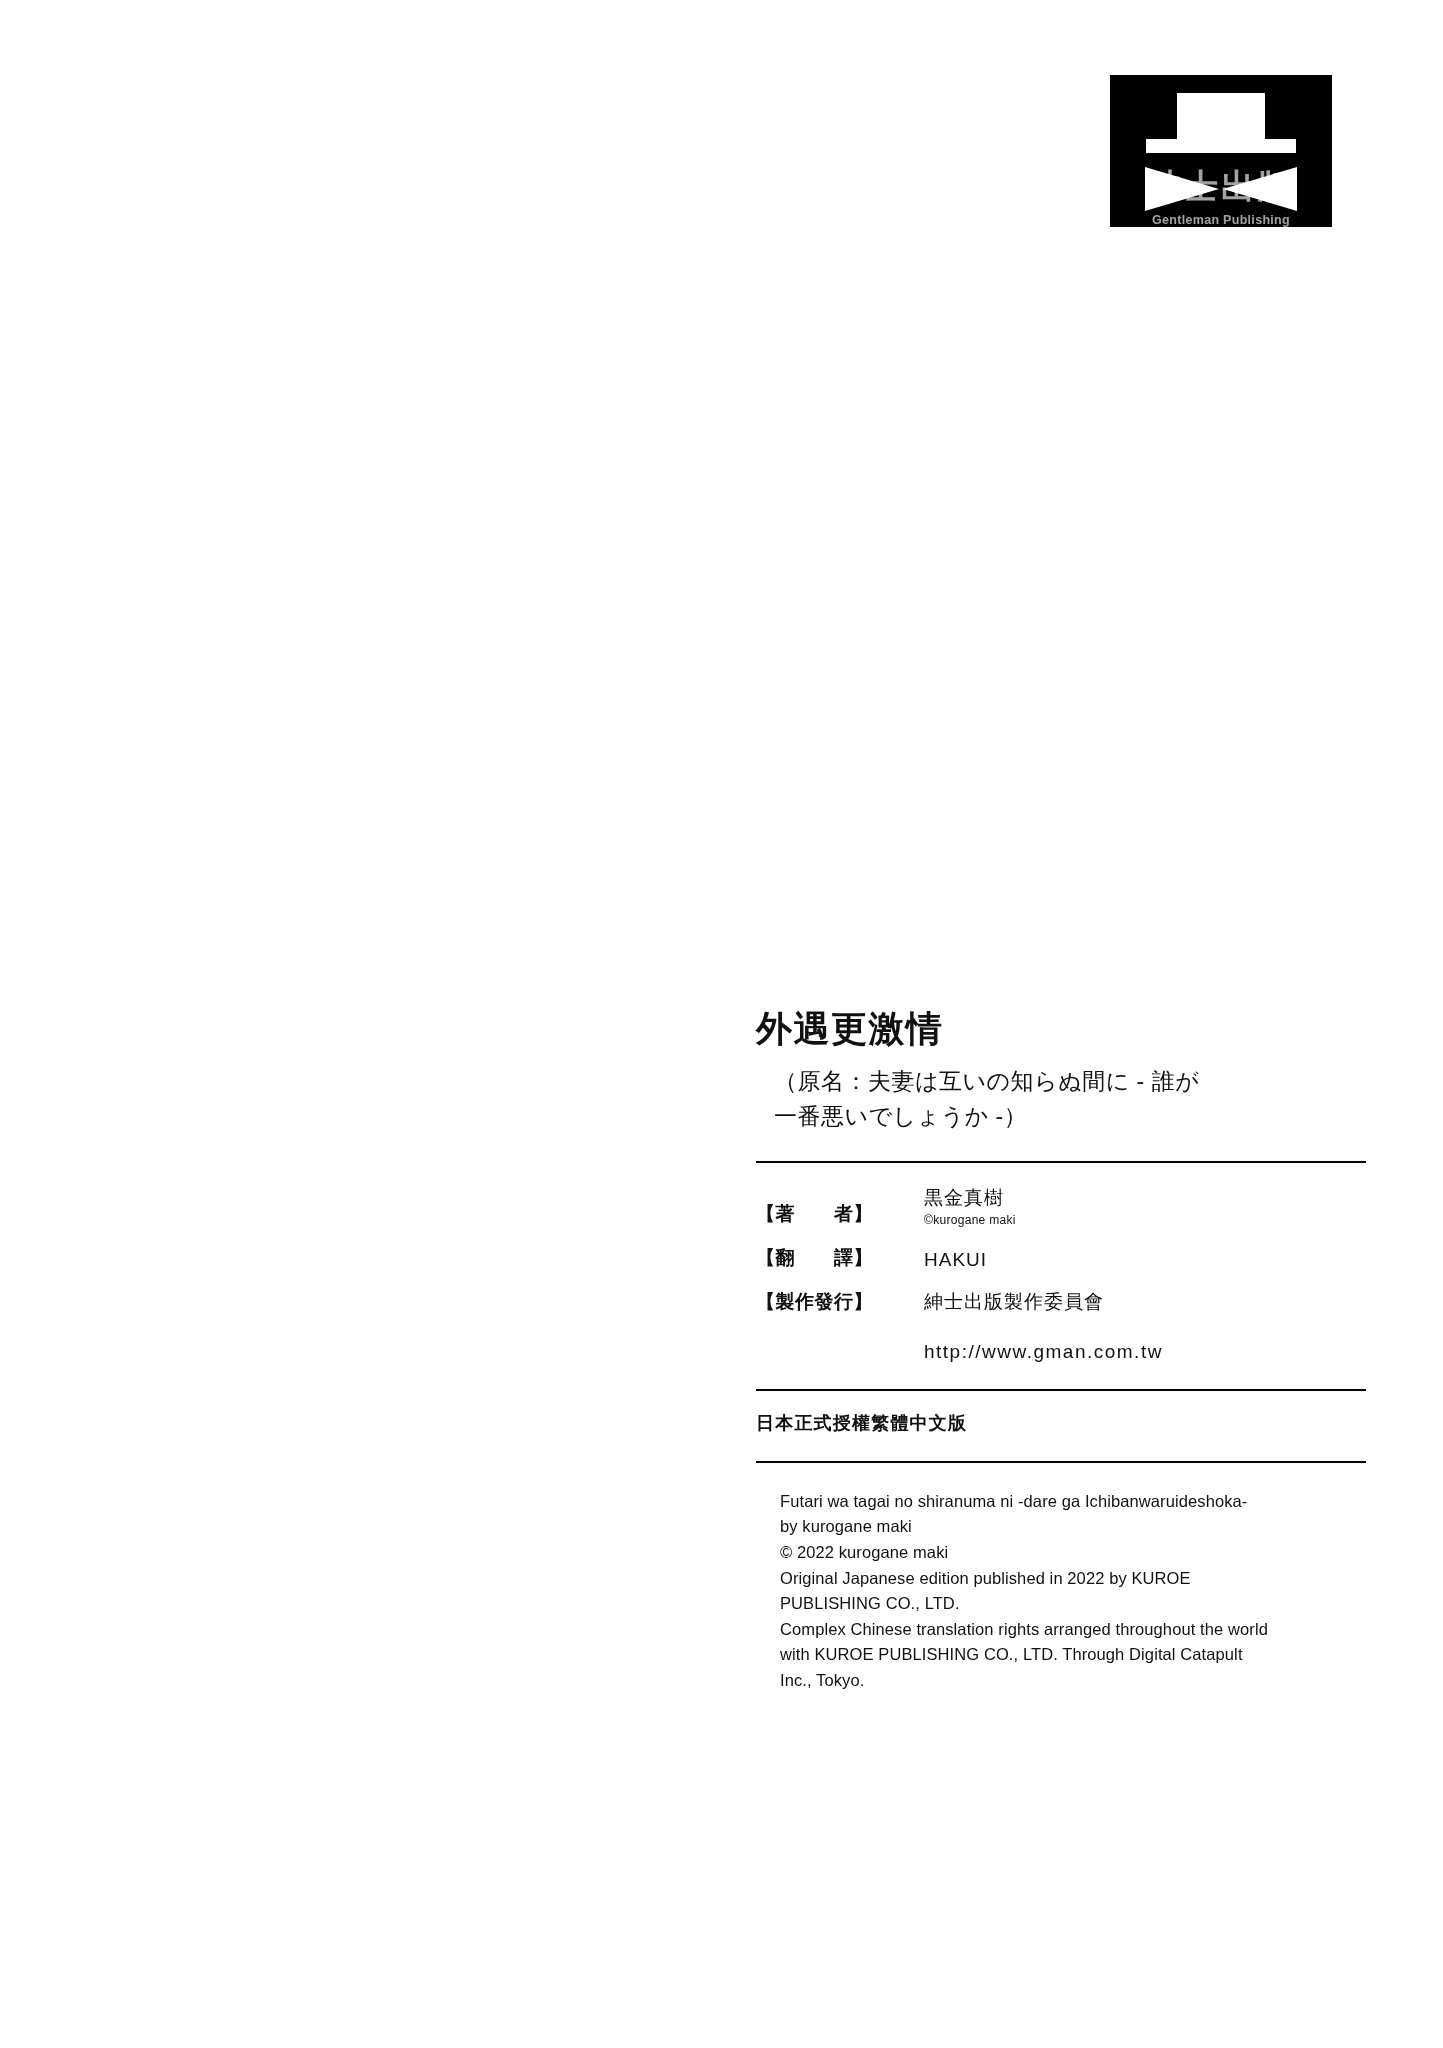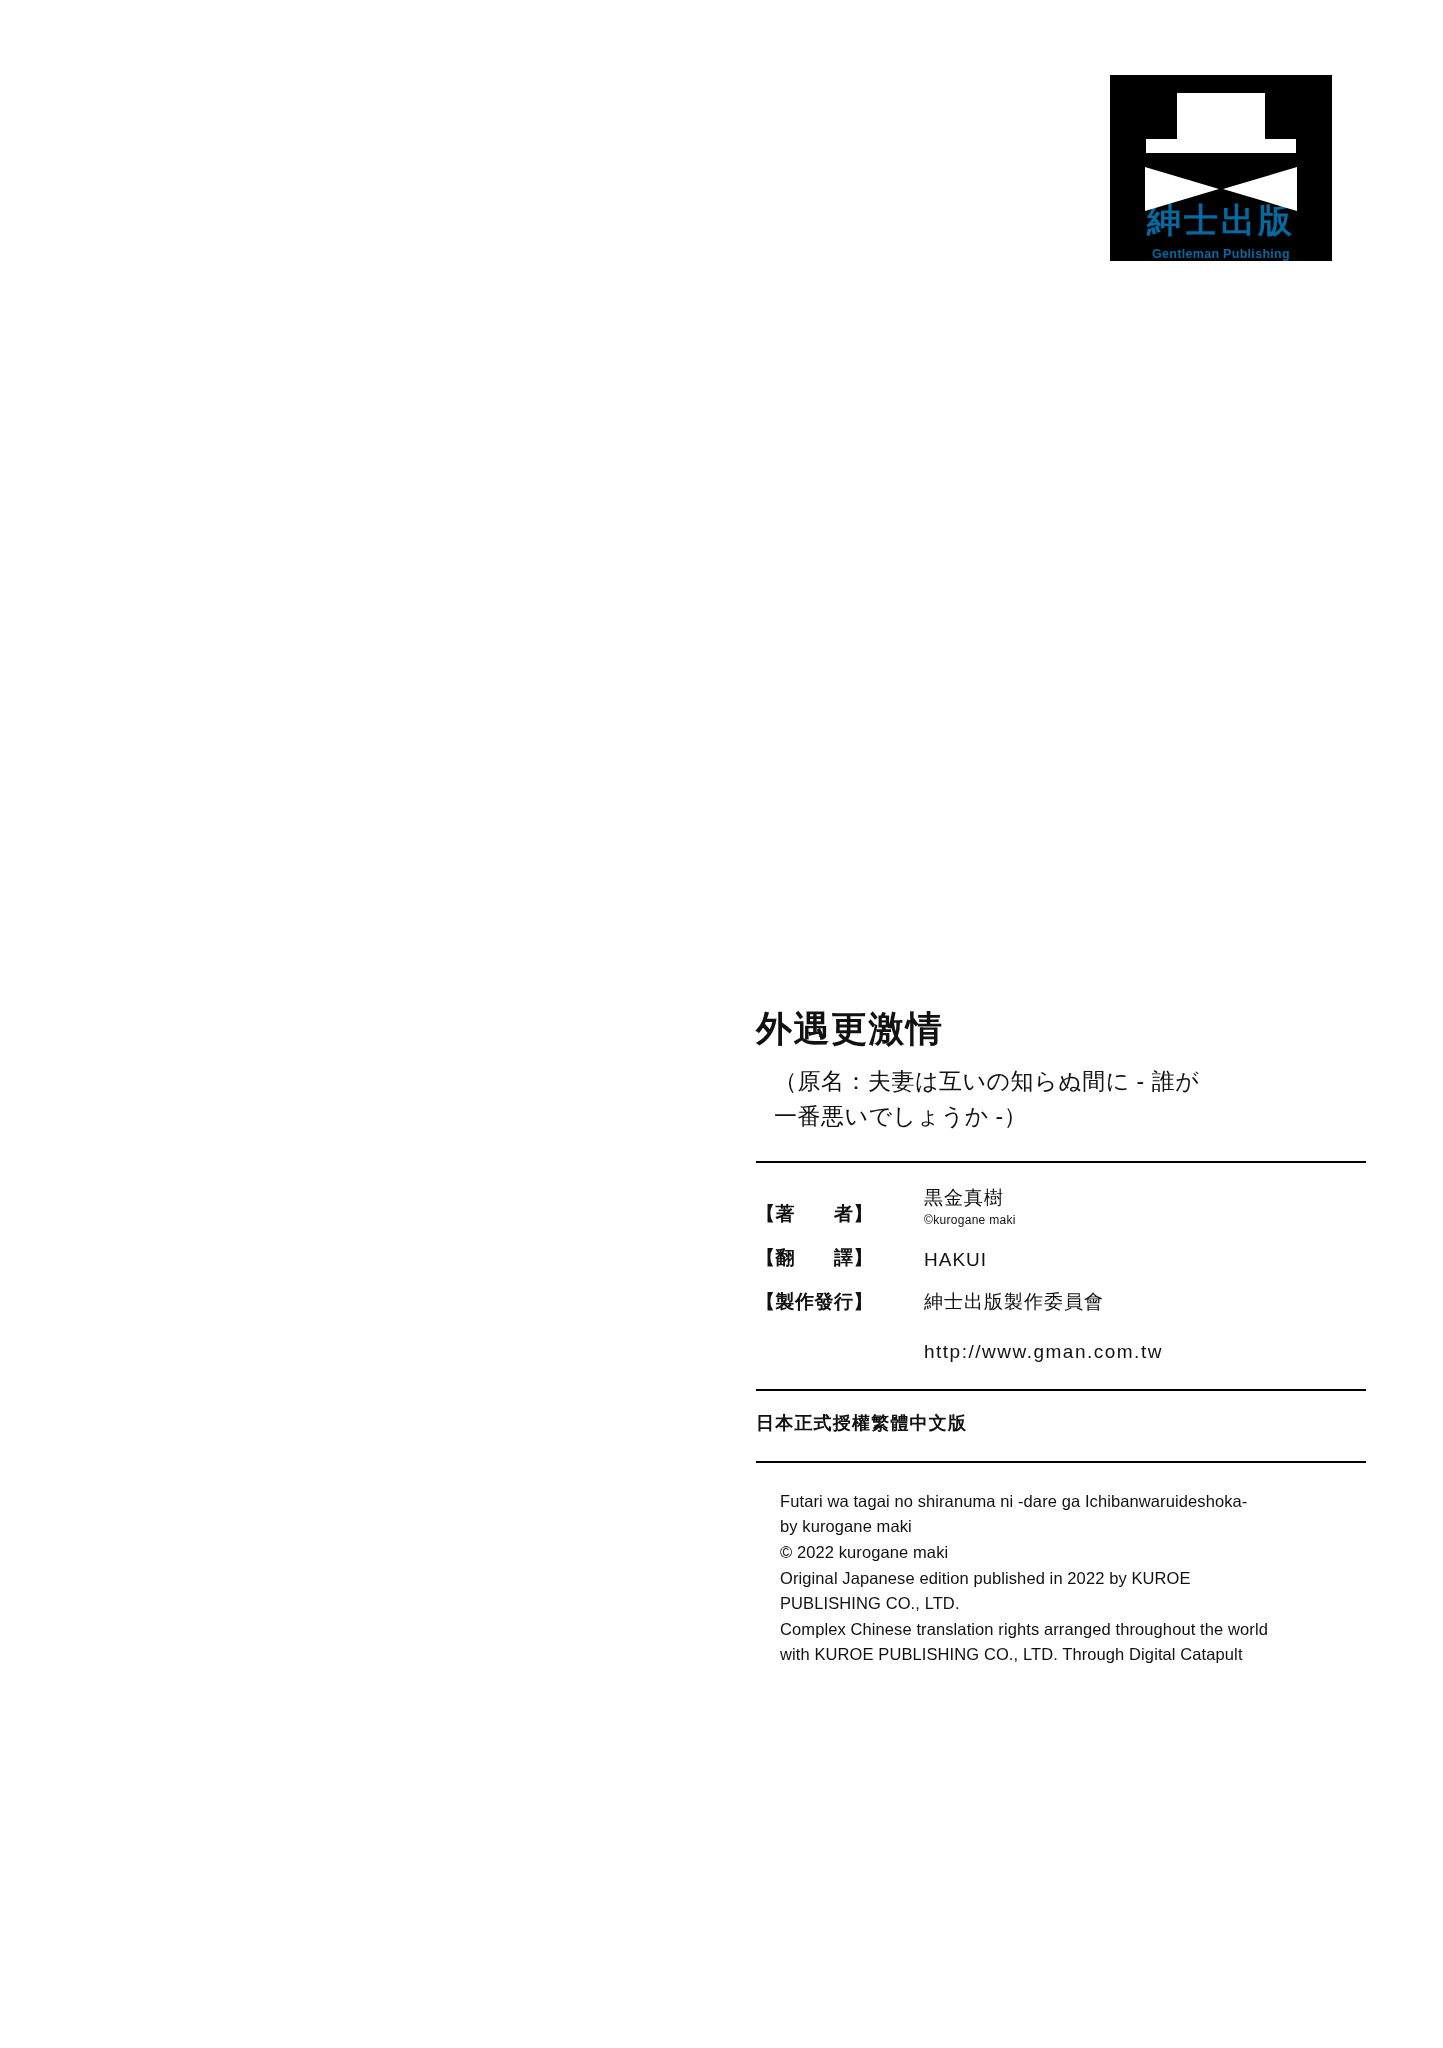--- a/index.html
+++ b/index.html
@@ -15,23 +15,23 @@
     color: #111111;
     overflow: hidden;
   }
 
   
   .logo-box {
     position: absolute;
     left: 1110px;
     top: 75px;
     width: 222px;
-    height: 186px;
+    height: 152px;
     background: #000000;
-    color: #0369a1;
+    color: #a3a3a3;
     display: flex;
     flex-direction: column;
     align-items: center;
     justify-content: flex-start;
   }
   .logo-mark {
     width: 222px;
     height: 140px;
     position: relative;
   }
@@ -239,15 +239,16 @@
   <hr class="rule thin">
 
   <div class="eng-block">
     <p>Futari wa tagai no shiranuma ni -dare ga Ichibanwaruideshoka-</p>
     <p>by kurogane maki</p>
     <p>© 2022 kurogane maki</p>
     <p>Original Japanese edition published in 2022 by KUROE</p>
     <p>PUBLISHING CO., LTD.</p>
     <p>Complex Chinese translation rights arranged throughout the world</p>
     <p>with KUROE PUBLISHING CO., LTD. Through Digital Catapult</p>
+    <p>Inc., Tokyo.</p>
   </div>
 
 </div>
 
 </body></html>

